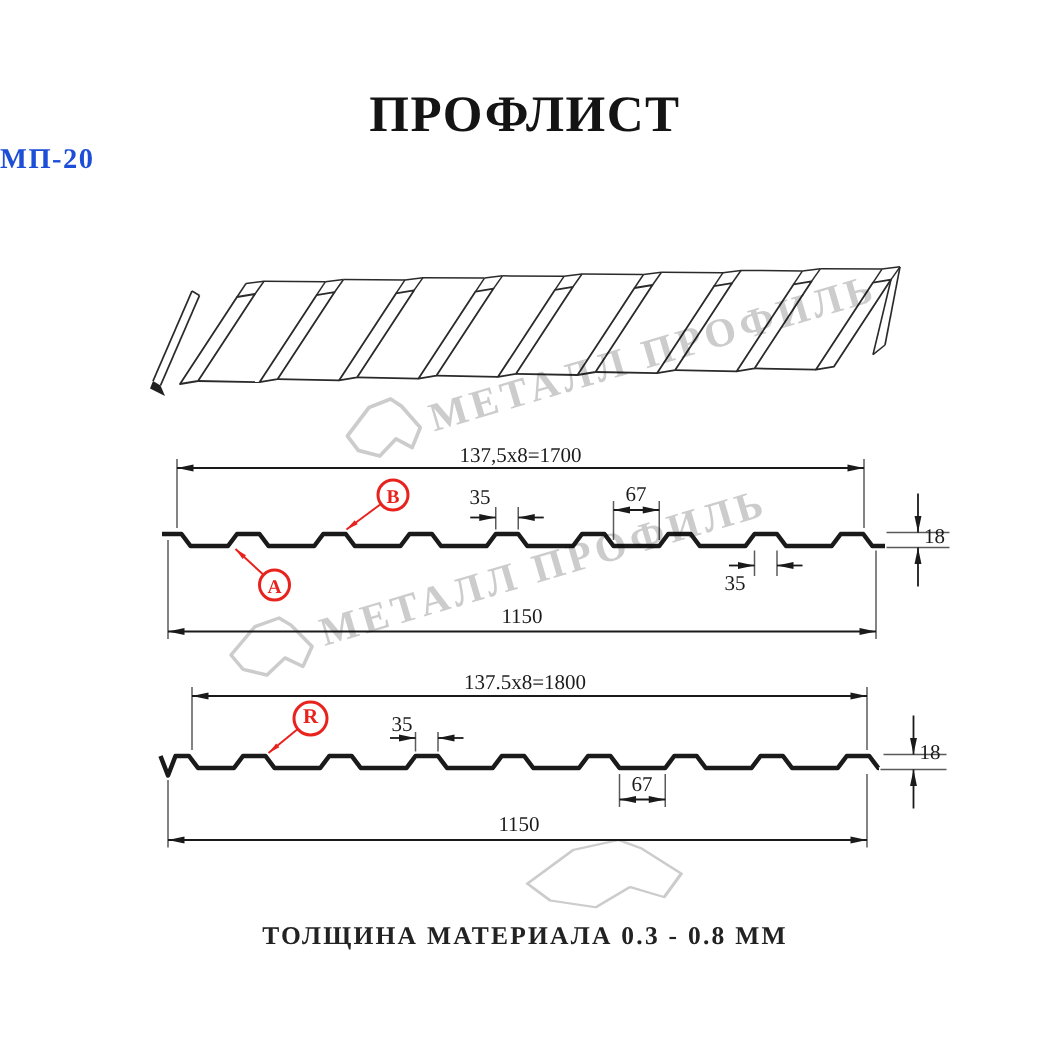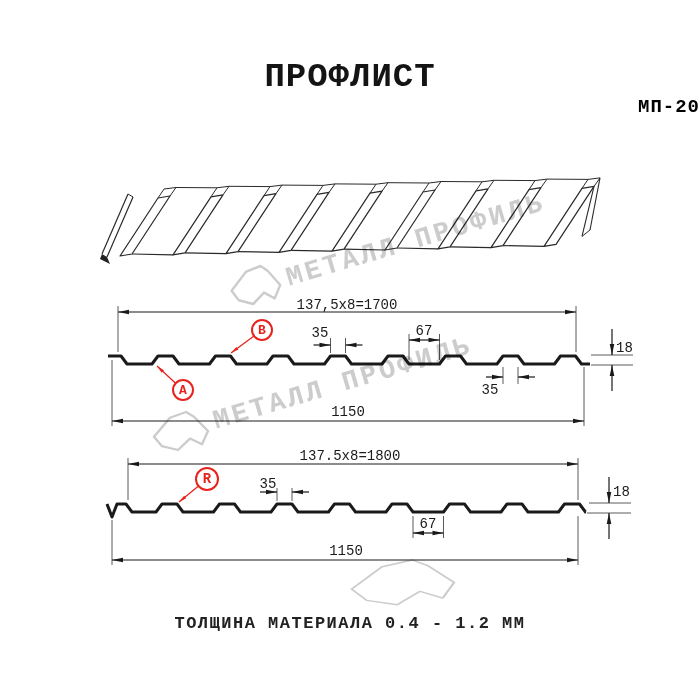--- a/index.html
+++ b/index.html
@@ -1,30 +1,30 @@
 <!DOCTYPE html>
 <html><head>
 <meta charset="utf-8">
 <style>
   html,body{margin:0;padding:0;background:#fff;}
   #page{position:relative;width:700px;height:700px;background:#ffffff;overflow:hidden;
-        font-family:Liberation Mono, monospace;}
+        font-family:Liberation Serif, serif;}
   #cv{position:absolute;left:0;top:0;z-index:1;}
   .wm{position:absolute;z-index:2;color:#cccccc;font-weight:bold;font-size:27px;
       letter-spacing:3px;white-space:nowrap;transform-origin:left center;
       transform:rotate(-16.5deg);mix-blend-mode:multiply;}
   .lbl{position:absolute;z-index:3;color:#1a1a1a;font-size:14px;white-space:nowrap;
        transform:translateX(-50%);}
-  .lbl-left{position:absolute;z-index:3;color:#1a1a1a;font-size:14px;white-space:nowrap;}
+  .lbl-left{position:absolute;z-index:3;color:#1a1a1a;font-size:14px;white-space:nowrap;margin-top:11px;}
   .mark{position:absolute;z-index:4;color:#e8231e;font-size:13px;font-weight:bold;
         transform:translateX(-50%);}
   #title{position:absolute;left:0;right:0;top:58px;text-align:center;z-index:3;
          font-size:34px;font-weight:bold;letter-spacing:1px;color:#141414;}
-  #subtitle{position:absolute;left:0;right:0;top:96px;text-align:right;z-index:3;
-         font-size:19px;font-weight:bold;letter-spacing:1px;color:#000000;}
+  #subtitle{position:absolute;left:0;right:0;top:96px;text-align:left;z-index:3;
+         font-size:19px;font-weight:bold;letter-spacing:1px;color:#1d4ed8;}
   #footnote{position:absolute;left:0;right:0;top:614px;text-align:center;z-index:3;
          font-size:17px;font-weight:bold;letter-spacing:1.5px;color:#222222;}
 </style>
 </head>
 <body>
 
 <div id="page">
 
   <svg id="cv" width="700" height="700">
       <g>
@@ -187,14 +187,14 @@
   <div class="mark" style="left:183px;top:383px;">A</div>
   <div class="mark" style="left:262px;top:323px;">B</div>
 
   <div class="lbl" style="left:350px;top:448px;">137.5x8=1800</div>
   <div class="lbl" style="left:268px;top:476px;">35</div>
   <div class="lbl" style="left:428px;top:516px;">67</div>
   <div class="lbl-left" style="left:613px;top:484px;">18</div>
   <div class="lbl" style="left:346px;top:543px;">1150</div>
   <div class="mark" style="left:207px;top:471px;font-size:14px;">R</div>
 
-  <div id="footnote">ТОЛЩИНА МАТЕРИАЛА 0.4 - 1.2 ММ</div>
+  <div id="footnote">ТОЛЩИНА МАТЕРИАЛА 0.3 - 0.8 ММ</div>
 </div>
 
 </body></html>

